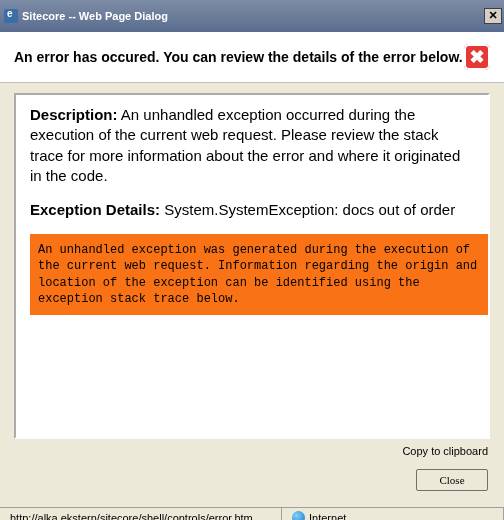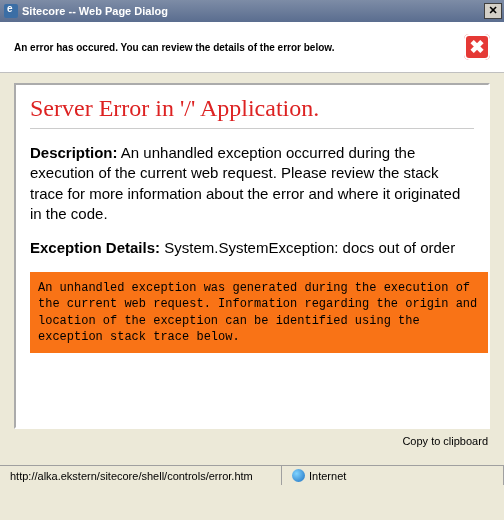--- a/index.html
+++ b/index.html
@@ -5,21 +5,21 @@
 * { box-sizing: border-box; margin: 0; padding: 0; }
 body {
   font-family: Tahoma, Arial, sans-serif;
   font-size: 11px;
   background: #ece9d8;
   width: 504px;
   height: 520px;
   overflow: hidden;
 }
 .titlebar {
-  height: 22px;
+  height: 32px;
   background: linear-gradient(#7d8ca6, #5a6d8f);
   display: flex;
   align-items: center;
   padding: 0 2px 0 4px;
   color: #fff;
   font-weight: bold;
   font-size: 11px;
 }
 .titlebar .ie-icon {
   width: 14px; height: 14px;
@@ -51,21 +51,21 @@
 .header-strip {
   background: #fff;
   border-bottom: 1px solid #c0c0c0;
   padding: 12px 14px;
   display: flex;
   align-items: center;
 }
 .header-strip .msg {
   flex: 1;
   font-weight: bold;
-  font-size: 10px;
+  font-size: 14px;
   color: #000;
 }
 .header-strip .err-icon {
   width: 26px; height: 26px;
   background: #e53935;
   border-radius: 5px;
   display: flex;
   align-items: center;
   justify-content: center;
   color: #fff;
@@ -177,39 +177,41 @@
 </div>
 
 <div class="header-strip">
   <div class="msg">An error has occured. You can review the details of the error below.</div>
   <div class="err-icon">✖</div>
 </div>
 
 <div class="dialog-body">
   <div class="content-frame">
     <div class="content-scroll">
-      <h1>Server Error in '/' Application.</h1>
 
       <p>
         <b>Description:</b><span> An unhandled exception occurred during the execution of the current web request. Please review the stack trace for more information about the error and where it originated in the code.</span>
       </p>
 
       <p>
         <b>Exception Details:</b><span> System.SystemException: docs out of order</span>
       </p>
 
 
       <div class="code-block">An unhandled exception was generated during the execution of the current web request. Information regarding the origin and location of the exception can be identified using the exception stack trace below.</div>
     </div>
   </div>
 
   <div class="copy-row">
     <span>Copy to clipboard</span>
   </div>
 
+  <div class="button-row">
+    <button class="btn">Close</button>
+  </div>
 </div>
 
 <div class="statusbar">
   <div class="cell url-cell">http://alka.ekstern/sitecore/shell/controls/error.htm</div>
   <div class="cell zone-cell">
     <span class="globe"></span>
     <span>Internet</span>
   </div>
 </div>
 

